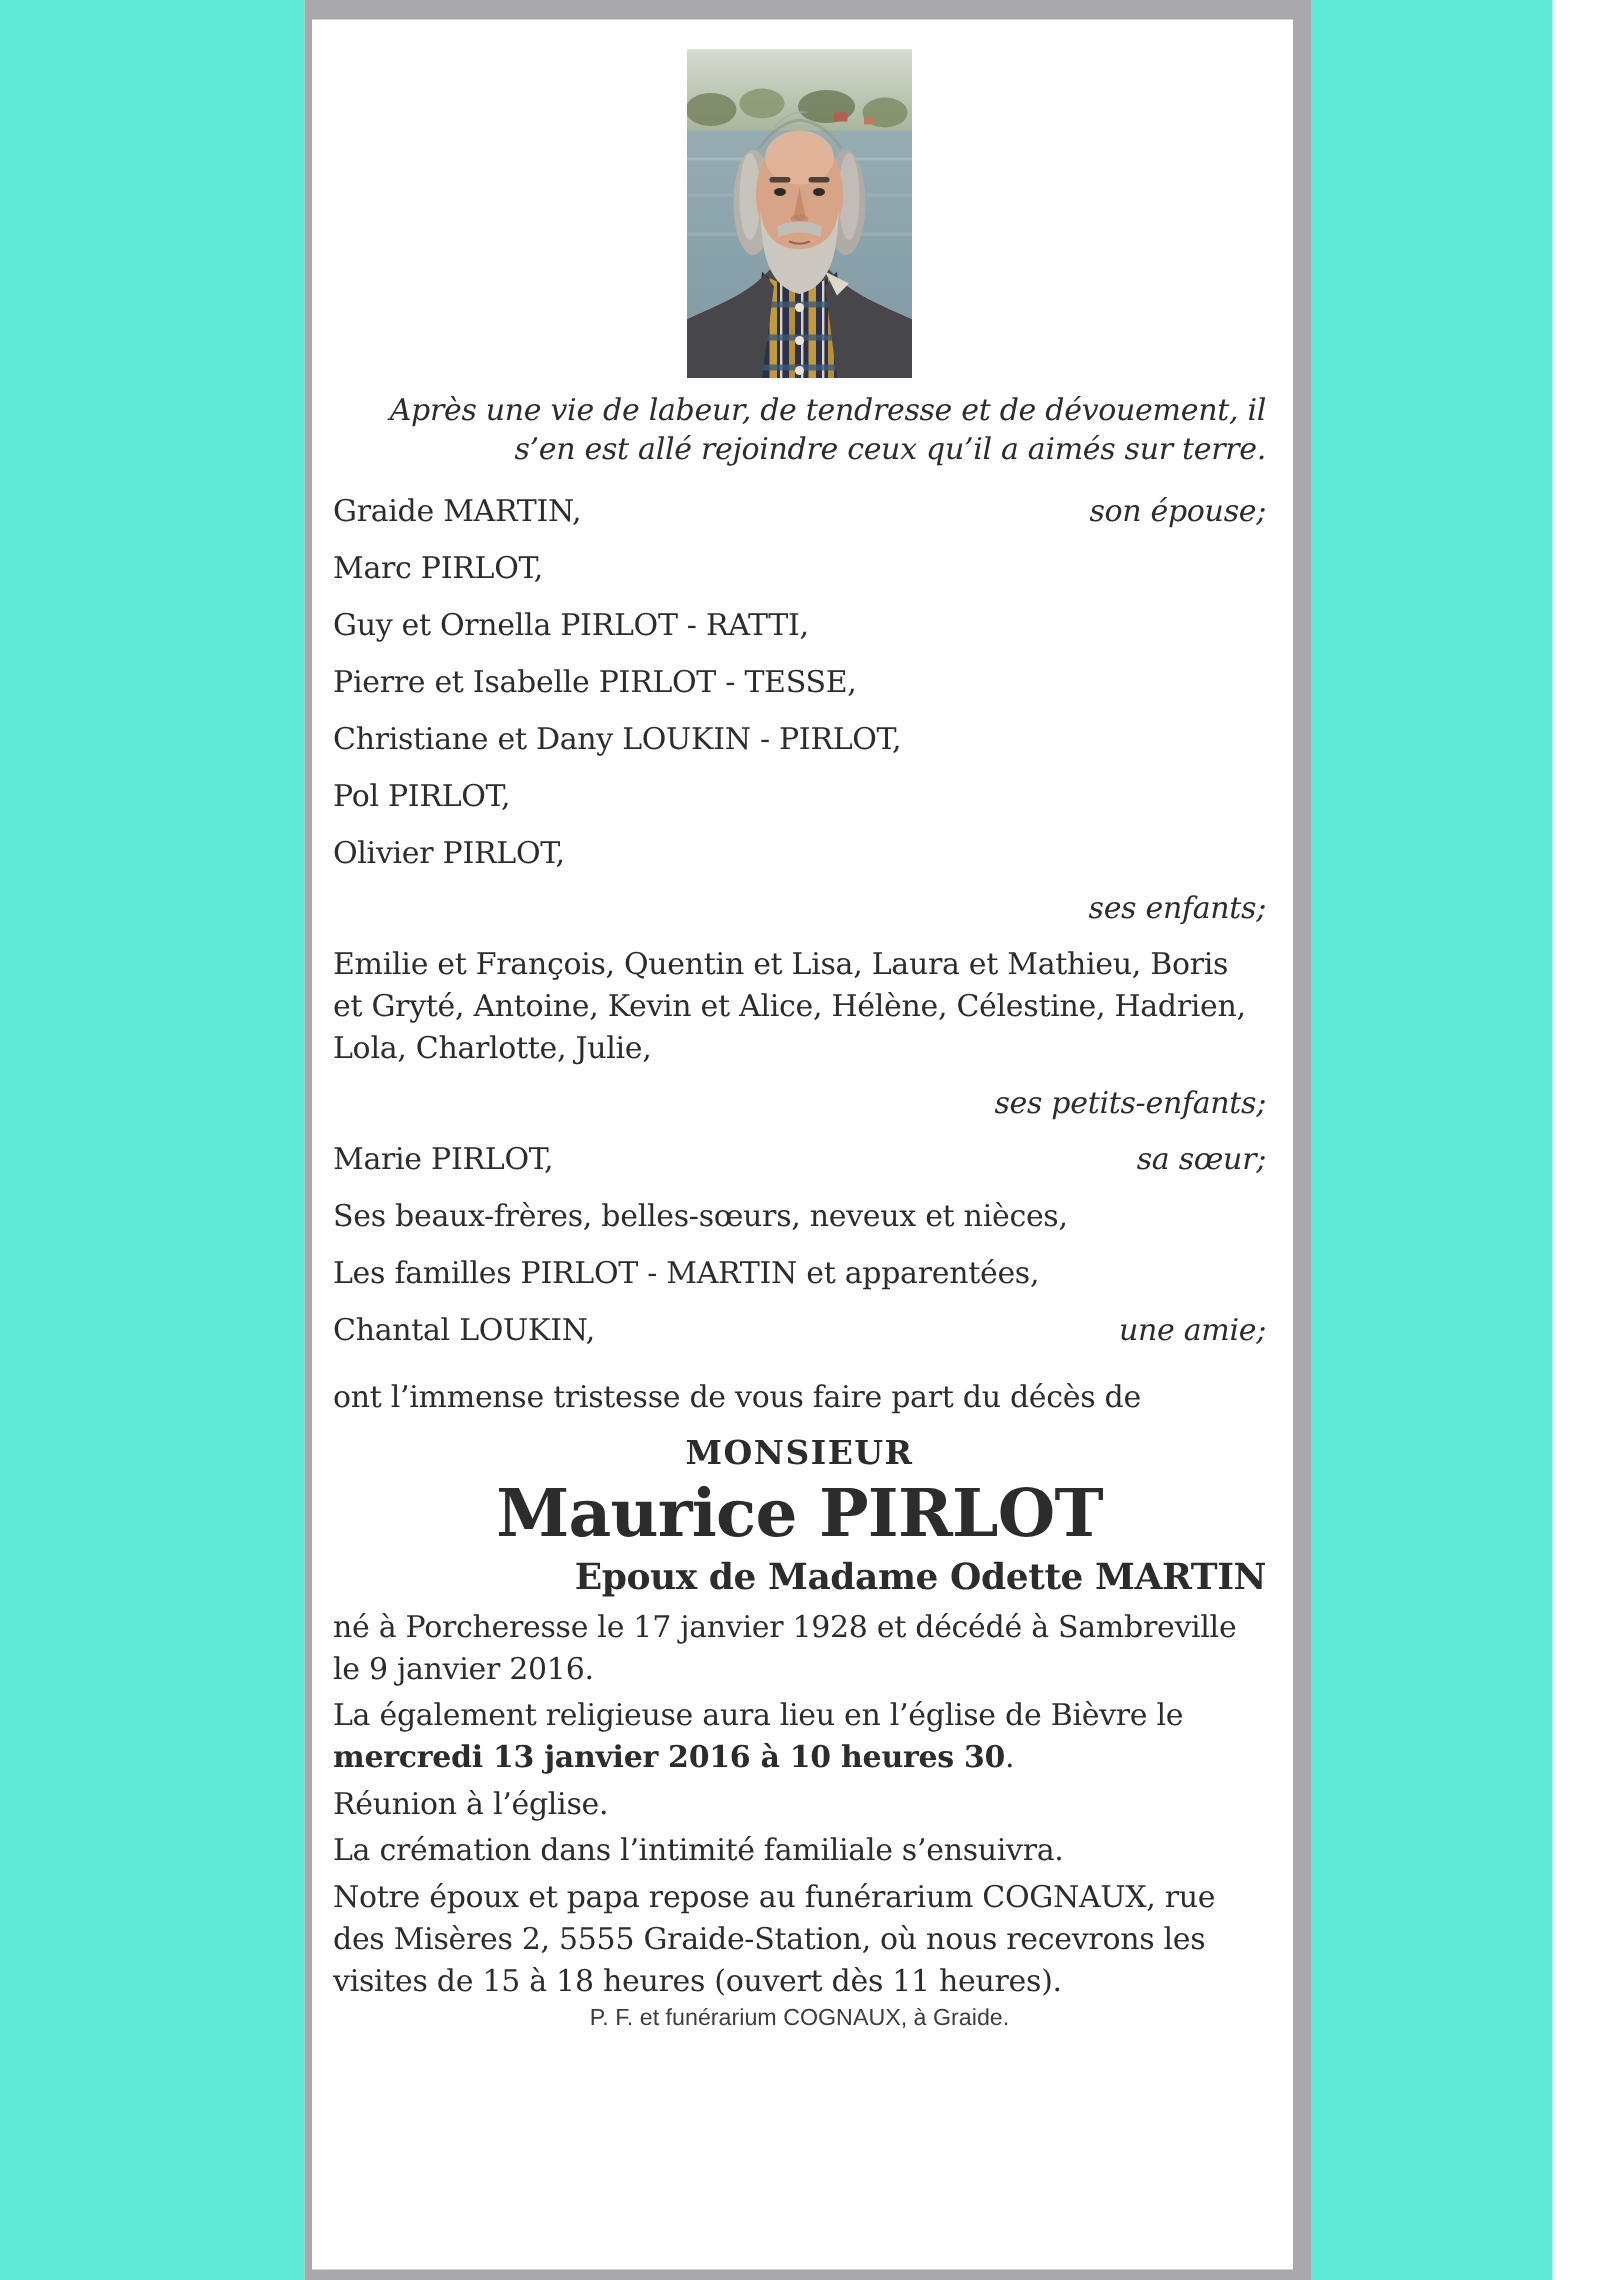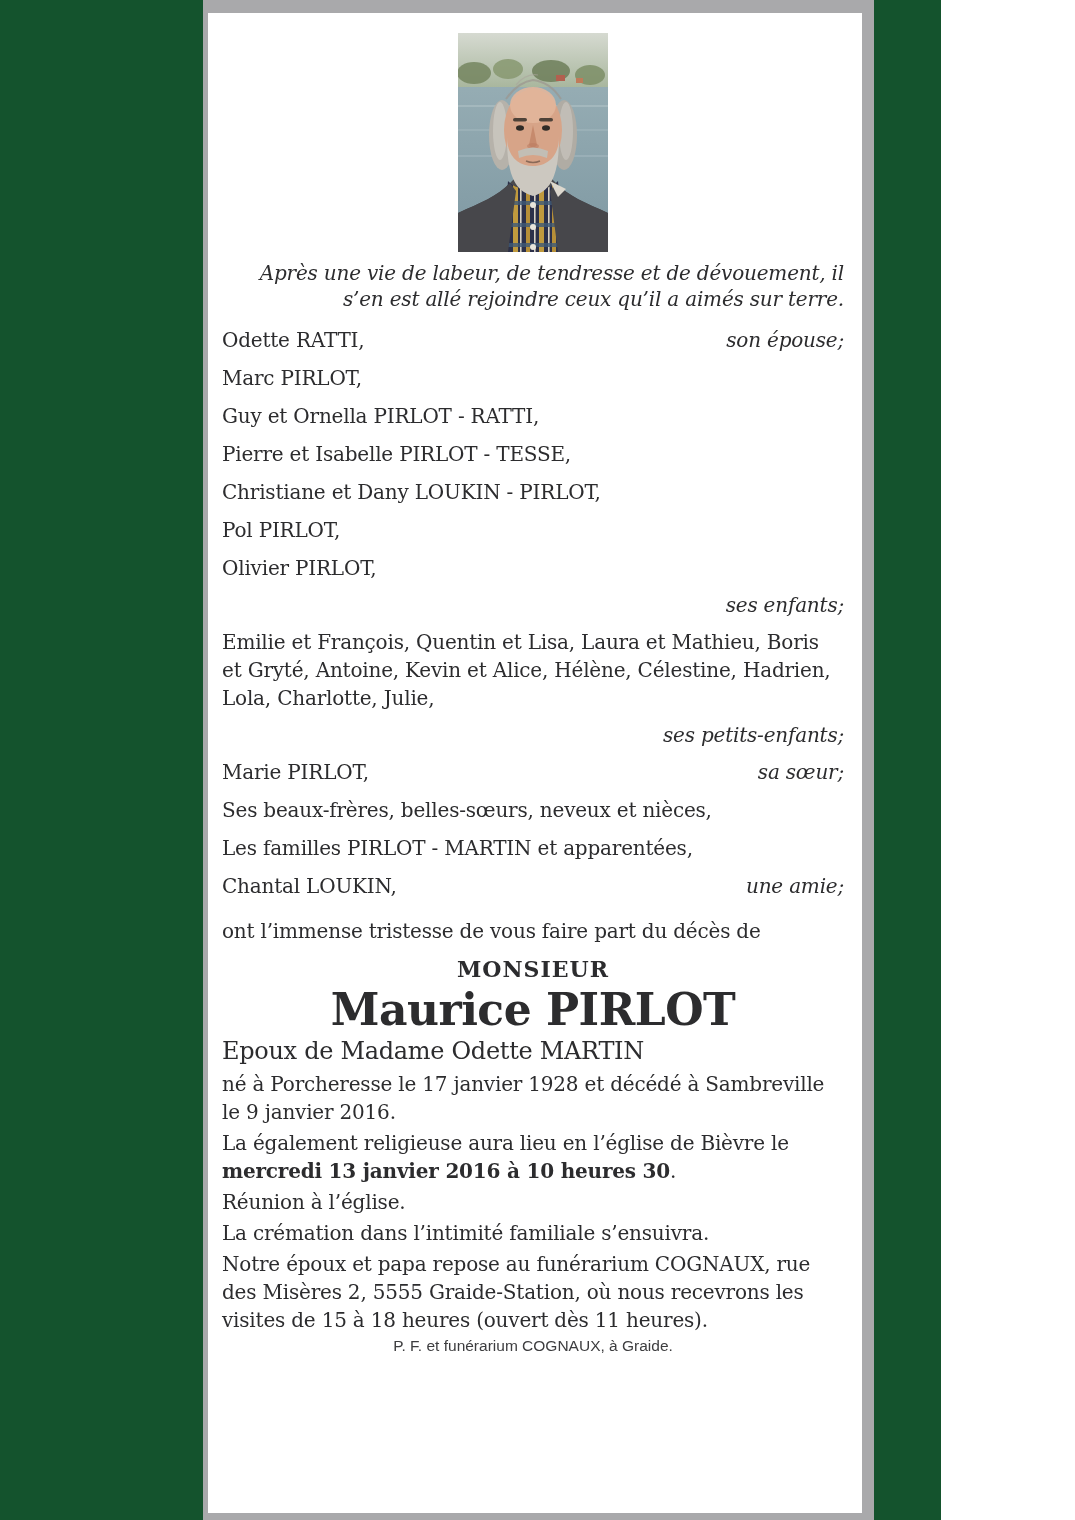--- a/index.html
+++ b/index.html
@@ -6,23 +6,23 @@
     margin: 0;
     padding: 0;
     background: #ffffff;
     width: 1075px;
     height: 1520px;
     overflow: hidden;
     font-family: "DejaVu Serif", serif;
   }
   .page {
     position: relative;
-    width: 941px;
+    width: 1035px;
     height: 1520px;
-    background: #14532d;
+    background: #5eead4;
   }
   .card {
     position: absolute;
     left: 203px;
     top: 0;
     width: 671px;
     height: 1520px;
     box-sizing: border-box;
     background: #ffffff;
     border-style: solid;
@@ -83,23 +83,23 @@
     letter-spacing: 1px;
   }
   .deceased-name {
     text-align: center;
     font-size: 44px;
     font-weight: bold;
     line-height: 52px;
     letter-spacing: -0.5px;
   }
   .spouse-line {
-    text-align: left;
+    text-align: right;
     font-size: 24px;
-    font-weight: normal;
+    font-weight: bold;
     line-height: 30px;
     letter-spacing: -0.3px;
   }
   .details { margin-top: 4px; }
   .details p {
     margin: 0 0 3px 0;
     font-size: 20px;
     line-height: 28px;
     white-space: pre-line;
     letter-spacing: -0.2px;
@@ -187,21 +187,21 @@
         <path d="M68,128 Q75,131 82,128" stroke="#8a6a58" stroke-width="1.4" fill="none"></path>
       </svg>
     </div>
 
     <div class="quote">Après une vie de labeur, de tendresse et de dévouement, il
 s’en est allé rejoindre ceux qu’il a aimés sur terre.</div>
 
     <div class="mourners">
 
         <div class="m-row">
-          <span class="nm">Odette RATTI,</span>
+          <span class="nm">Graide MARTIN,</span>
           <span class="rel">son épouse;</span>
         </div>
 
         <div class="m-row">
           <span class="nm">Marc PIRLOT,</span>
           <span class="rel"></span>
         </div>
 
         <div class="m-row">
           <span class="nm">Guy et Ornella PIRLOT - RATTI,</span>

